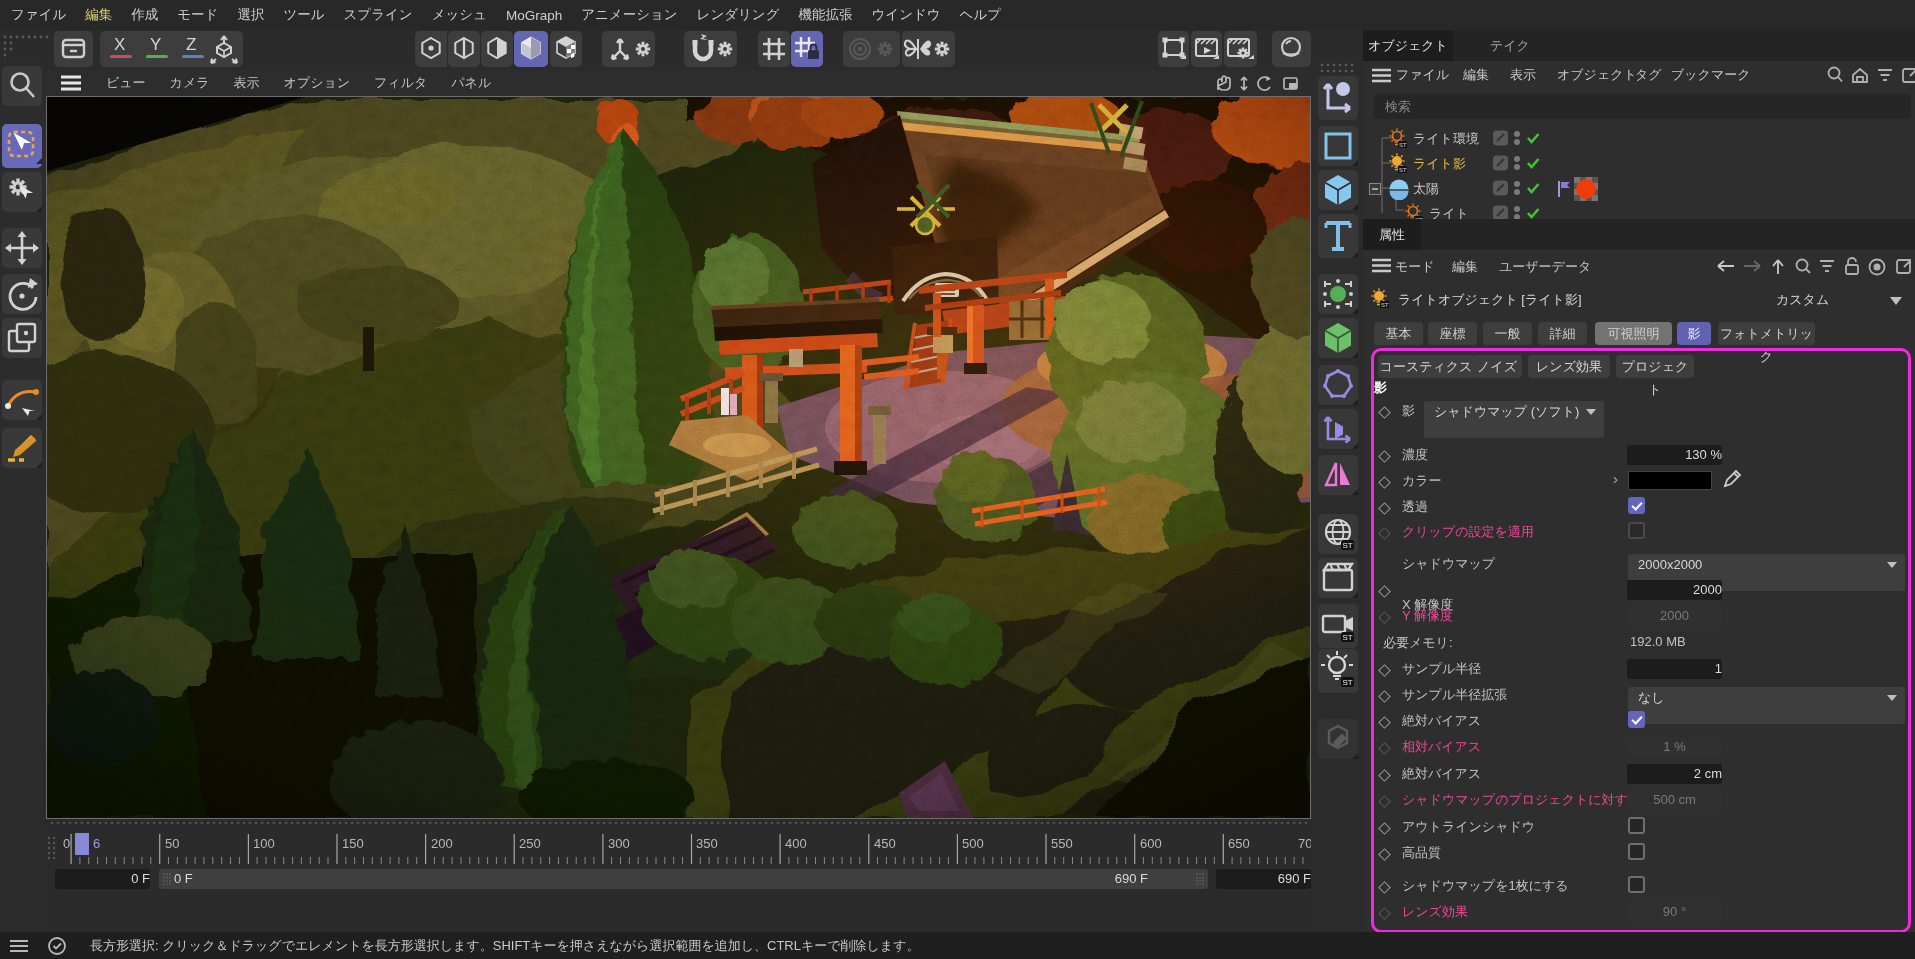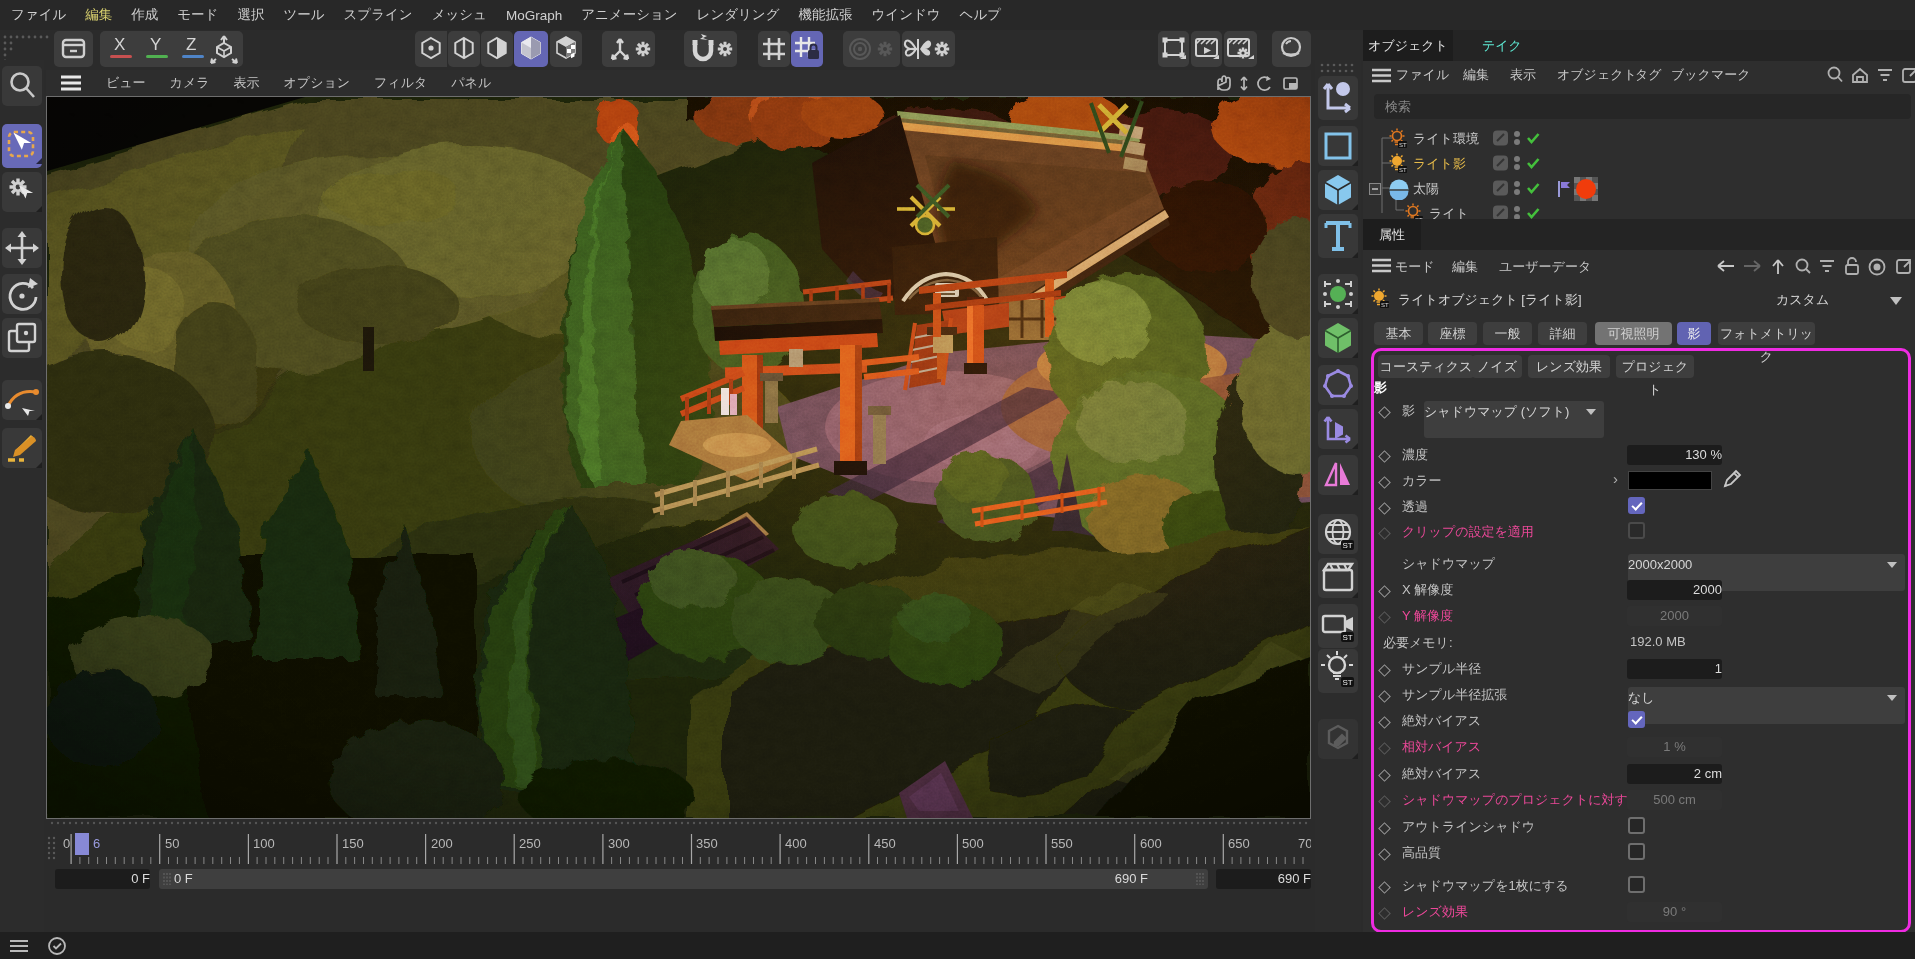--- a/index.html
+++ b/index.html
@@ -17,21 +17,21 @@
  display:flex;align-items:center;gap:24px;padding-left:14px;color:#c6c6c6}
 #viewport{position:absolute;left:46px;top:96px;width:1265px;height:723px;background:#1d2408;border:1px solid #6e6e6e}
 #rightcol{position:absolute;left:1315px;top:60px;width:46px;height:872px;background:#2c2c2c}
 .rtile{position:absolute;left:3px;width:40px;height:40px;border-radius:5px;background:#383838}
 #timeline{position:absolute;left:46px;top:820px;width:1265px;height:112px;background:#2b2b2b}
 #statusbar{position:absolute;left:0;top:932px;width:1915px;height:27px;background:#1f1f1f;
  display:flex;align-items:center;color:#c9c9c9}
 #rpanel{position:absolute;left:1363px;top:30px;width:552px;height:929px;background:#2e2e2e}
 .fld{position:absolute;background:#1c1c1c;border-radius:3px;color:#dcdcdc;text-align:right;height:20px;line-height:20px}
 .fldd{position:absolute;background:#303030;border-radius:3px;color:#7a7a7a;text-align:center;height:20px;line-height:20px}
-.drop{position:absolute;background:#3e3e3e;border-radius:3px;color:#d6d6d6;height:37px;line-height:21px;padding-left:0}
+.drop{position:absolute;background:#3e3e3e;border-radius:3px;color:#d6d6d6;height:37px;line-height:21px;padding-left:10px}
 .drop:after{content:"";position:absolute;right:8px;top:8px;border:5px solid transparent;border-top:6px solid #c0c0c0}
 .cb{position:absolute;width:17px;height:17px;border-radius:3px}
 .cbon{background:#6466bd}
 .cbon:after{content:"";position:absolute;left:5.5px;top:2.5px;width:4px;height:8px;border:solid #fff;border-width:0 2.4px 2.4px 0;transform:rotate(43deg)}
 .cboff{background:#262626;border:2px solid #6e6e6e}
 .cboffd{background:#2a2a2a;border:2px solid #4a4a4a}
 .dia{position:absolute;width:9px;height:9px;border:1.5px solid #999;transform:rotate(45deg)}
 .diad{border-color:#5a5a5a}
 .plab{position:absolute;color:#c4c4c4;white-space:nowrap}
 .plabd{position:absolute;color:#ec4899;white-space:nowrap}
@@ -1136,21 +1136,21 @@
       </svg>
 <svg class="abs" style="right:4px;top:4px" width="8" height="12">
         <path d="M1 0v12M4 0v12M7 0v12" stroke="#6a6a6a" stroke-dasharray="2 1.5"></path>
       </svg>
 </div>
 <div class="fld" style="left:1170px;top:49px;width:95px">690 F</div>
   </div>
 <div id="rpanel">
     <div class="abs" style="left:0;top:0;width:552px;height:31px;background:#242424"></div>
     <div class="abs" style="left:0;top:0;width:90px;height:31px;background:#1d1d1d;color:#e2e2e2;text-align:center;line-height:31px">オブジェクト</div>
-    <div class="abs" style="left:119px;top:0;width:60px;height:31px;color:#5eead4;line-height:31px">テイク</div>
+    <div class="abs" style="left:127px;top:0;width:60px;height:31px;color:#a3a3a3;line-height:31px">テイク</div>
     <svg class="abs" style="left:9px;top:38px" width="20" height="15">
       <path d="M0 2h19M0 7.5h19M0 13h19" stroke="#c9c9c9" stroke-width="2.4"></path>
     </svg>
     <span class="abs" style="left:33px;top:36px">ファイル</span>
     <span class="abs" style="left:100px;top:36px">編集</span>
     <span class="abs" style="left:147px;top:36px">表示</span>
     <span class="abs" style="left:194px;top:36px">オブジェクト</span>
     <span class="abs" style="left:272px;top:36px">タグ</span>
     <span class="abs" style="left:308px;top:36px">ブックマーク</span>
     <svg class="abs" style="left:463px;top:36px" width="96" height="18" fill="none" stroke="#b0b0b0" stroke-width="1.8">
@@ -1307,21 +1307,21 @@
     </svg>
     <div class="dia" style="left:17px;top:474px"></div>
     <span class="plab" style="left:39px;top:468px">透過</span>
     <div class="cb cbon" style="left:265px;top:467px"></div>
     <div class="dia diad" style="left:17px;top:499px"></div>
     <span class="plabd" style="left:39px;top:493px">クリップの設定を適用</span>
     <div class="cb cboffd" style="left:265px;top:492px"></div>
     <span class="plab" style="left:39px;top:525px">シャドウマップ</span>
     <div class="drop" style="left:265px;top:524px;width:277px">2000x2000</div>
     <div class="dia" style="left:17px;top:557px"></div>
-    <span class="plab" style="left:39px;top:551px">X 解像度</span>
+    <span class="plab" style="left:39px;top:566px">X 解像度</span>
     <div class="fld" style="left:264px;top:550px;width:95px">2000</div>
     <div class="dia diad" style="left:17px;top:583px"></div>
     <span class="plabd" style="left:39px;top:577px">Y 解像度</span>
     <div class="fldd" style="left:264px;top:576px;width:95px">2000</div>
     <span class="plab" style="left:20px;top:604px">必要メモリ:</span>
     <span class="plab" style="left:267px;top:604px">192.0 MB</span>
     <div class="dia" style="left:17px;top:636px"></div>
     <span class="plab" style="left:39px;top:630px">サンプル半径</span>
     <div class="fld" style="left:264px;top:629px;width:95px">1</div>
     <div class="dia" style="left:17px;top:662px"></div>
@@ -1354,13 +1354,14 @@
     <div class="abs" style="left:0;top:906px;width:552px;height:23px;background:#191919"></div>
   </div>
 <div id="statusbar">
     <svg class="abs" style="left:10px;top:7px" width="20" height="14">
       <path d="M0 2h18M0 7h18M0 12h18" stroke="#b8b8b8" stroke-width="2"></path>
     </svg>
 <svg class="abs" style="left:47px;top:4px" width="20" height="20">
       <circle cx="10" cy="10" r="8" fill="none" stroke="#b8b8b8" stroke-width="1.8"></circle>
       <path d="M6.5 10l2.5 2.5 5-5" stroke="#b8b8b8" stroke-width="1.8" fill="none"></path>
     </svg>
+<span class="abs" style="left:90px;top:5px">長方形選択: クリック＆ドラッグでエレメントを長方形選択します。SHIFTキーを押さえながら選択範囲を追加し、CTRLキーで削除します。</span>
   </div>
 
 </body></html>

